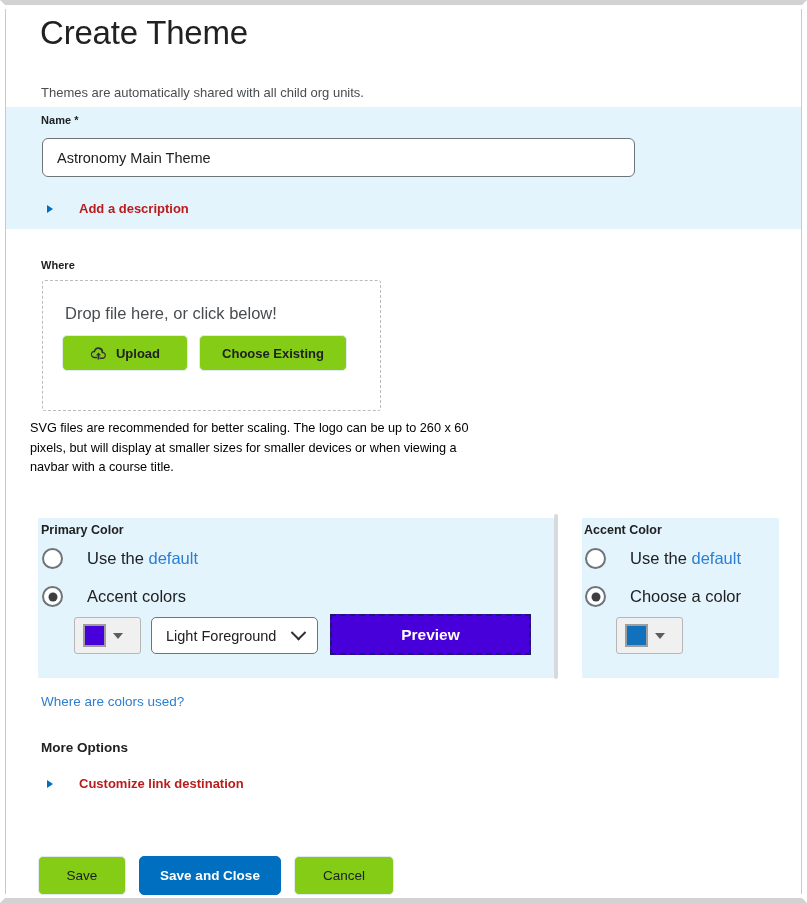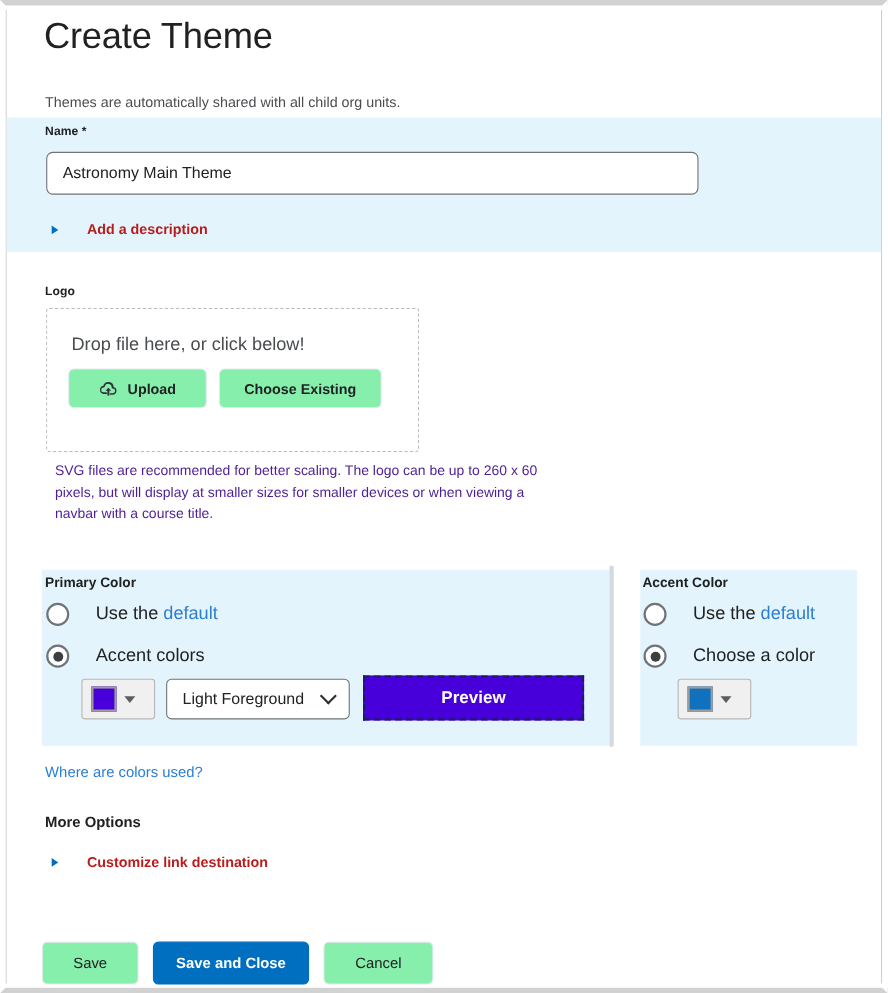--- a/index.html
+++ b/index.html
@@ -137,44 +137,44 @@
     left: 19px;
     top: 54px;
     display: flex;
     gap: 11px;
   }
   .btn {
     font-family: "Liberation Sans", sans-serif;
     font-size: 13px;
     font-weight: bold;
     color: #202122;
-    background: #86efac;
+    background: #84cc16;
     border: 1px solid #e3e9f1;
     border-radius: 5px;
     height: 36px;
     padding: 0 18px;
     cursor: pointer;
     display: inline-flex;
     align-items: center;
     justify-content: center;
     gap: 9px;
     white-space: nowrap;
   }
   .btn-upload { width: 126px; }
   .btn-choose-existing { width: 148px; }
   .icon-cloud { display: inline-flex; width: 17px; height: 15px; }
 
   .logo-help {
     position: absolute;
-    left: 44px;
+    left: 24px;
     top: 410px;
     width: 460px;
     font-size: 12.7px;
     line-height: 19.5px;
-    color: #4c1d95;
+    color: #000000;
   }
 
   
   .panel-primary {
     position: absolute;
     left: 32px;
     top: 509px;
     width: 516px;
     height: 160px;
     background: #e4f4fd;
@@ -368,21 +368,21 @@
     <div class="subtitle">Themes are automatically shared with all child org units.</div>
 
     <div class="band-name"></div>
     <div class="field-label label-name">Name *</div>
     <input class="name-input" type="text" value="Astronomy Main Theme" style="">
     <a class="disclosure add-description">
       <span class="tri"></span>
       <span>Add a description</span>
     </a>
 
-    <div class="field-label label-logo">Logo</div>
+    <div class="field-label label-logo">Where</div>
     <div class="dropzone">
       <div class="dropzone-text">Drop file here, or click below!</div>
       <div class="dz-buttons">
         <button class="btn btn-upload">
           <span class="icon-cloud">
             <svg viewBox="0 0 20 17" width="17" height="15" aria-hidden="true">
               <path d="M15.6 6.6A5.6 5.6 0 0 0 4.6 5.3 4.4 4.4 0 0 0 5 14h3.3v-1.8H5a2.6 2.6 0 0 1-.2-5.2l1.1-.1.3-1.1a3.8 3.8 0 0 1 7.4.9l.1 1.3 1.3.2a2.45 2.45 0 0 1-.3 4.9h-3v1.8h3a4.25 4.25 0 0 0 1-8.3z" fill="#2f3234"></path>
               <path d="M10 7.2l-3 3.4h1.9v4.9h2.2v-4.9H13z" fill="#2f3234"></path>
             </svg>
           </span>

